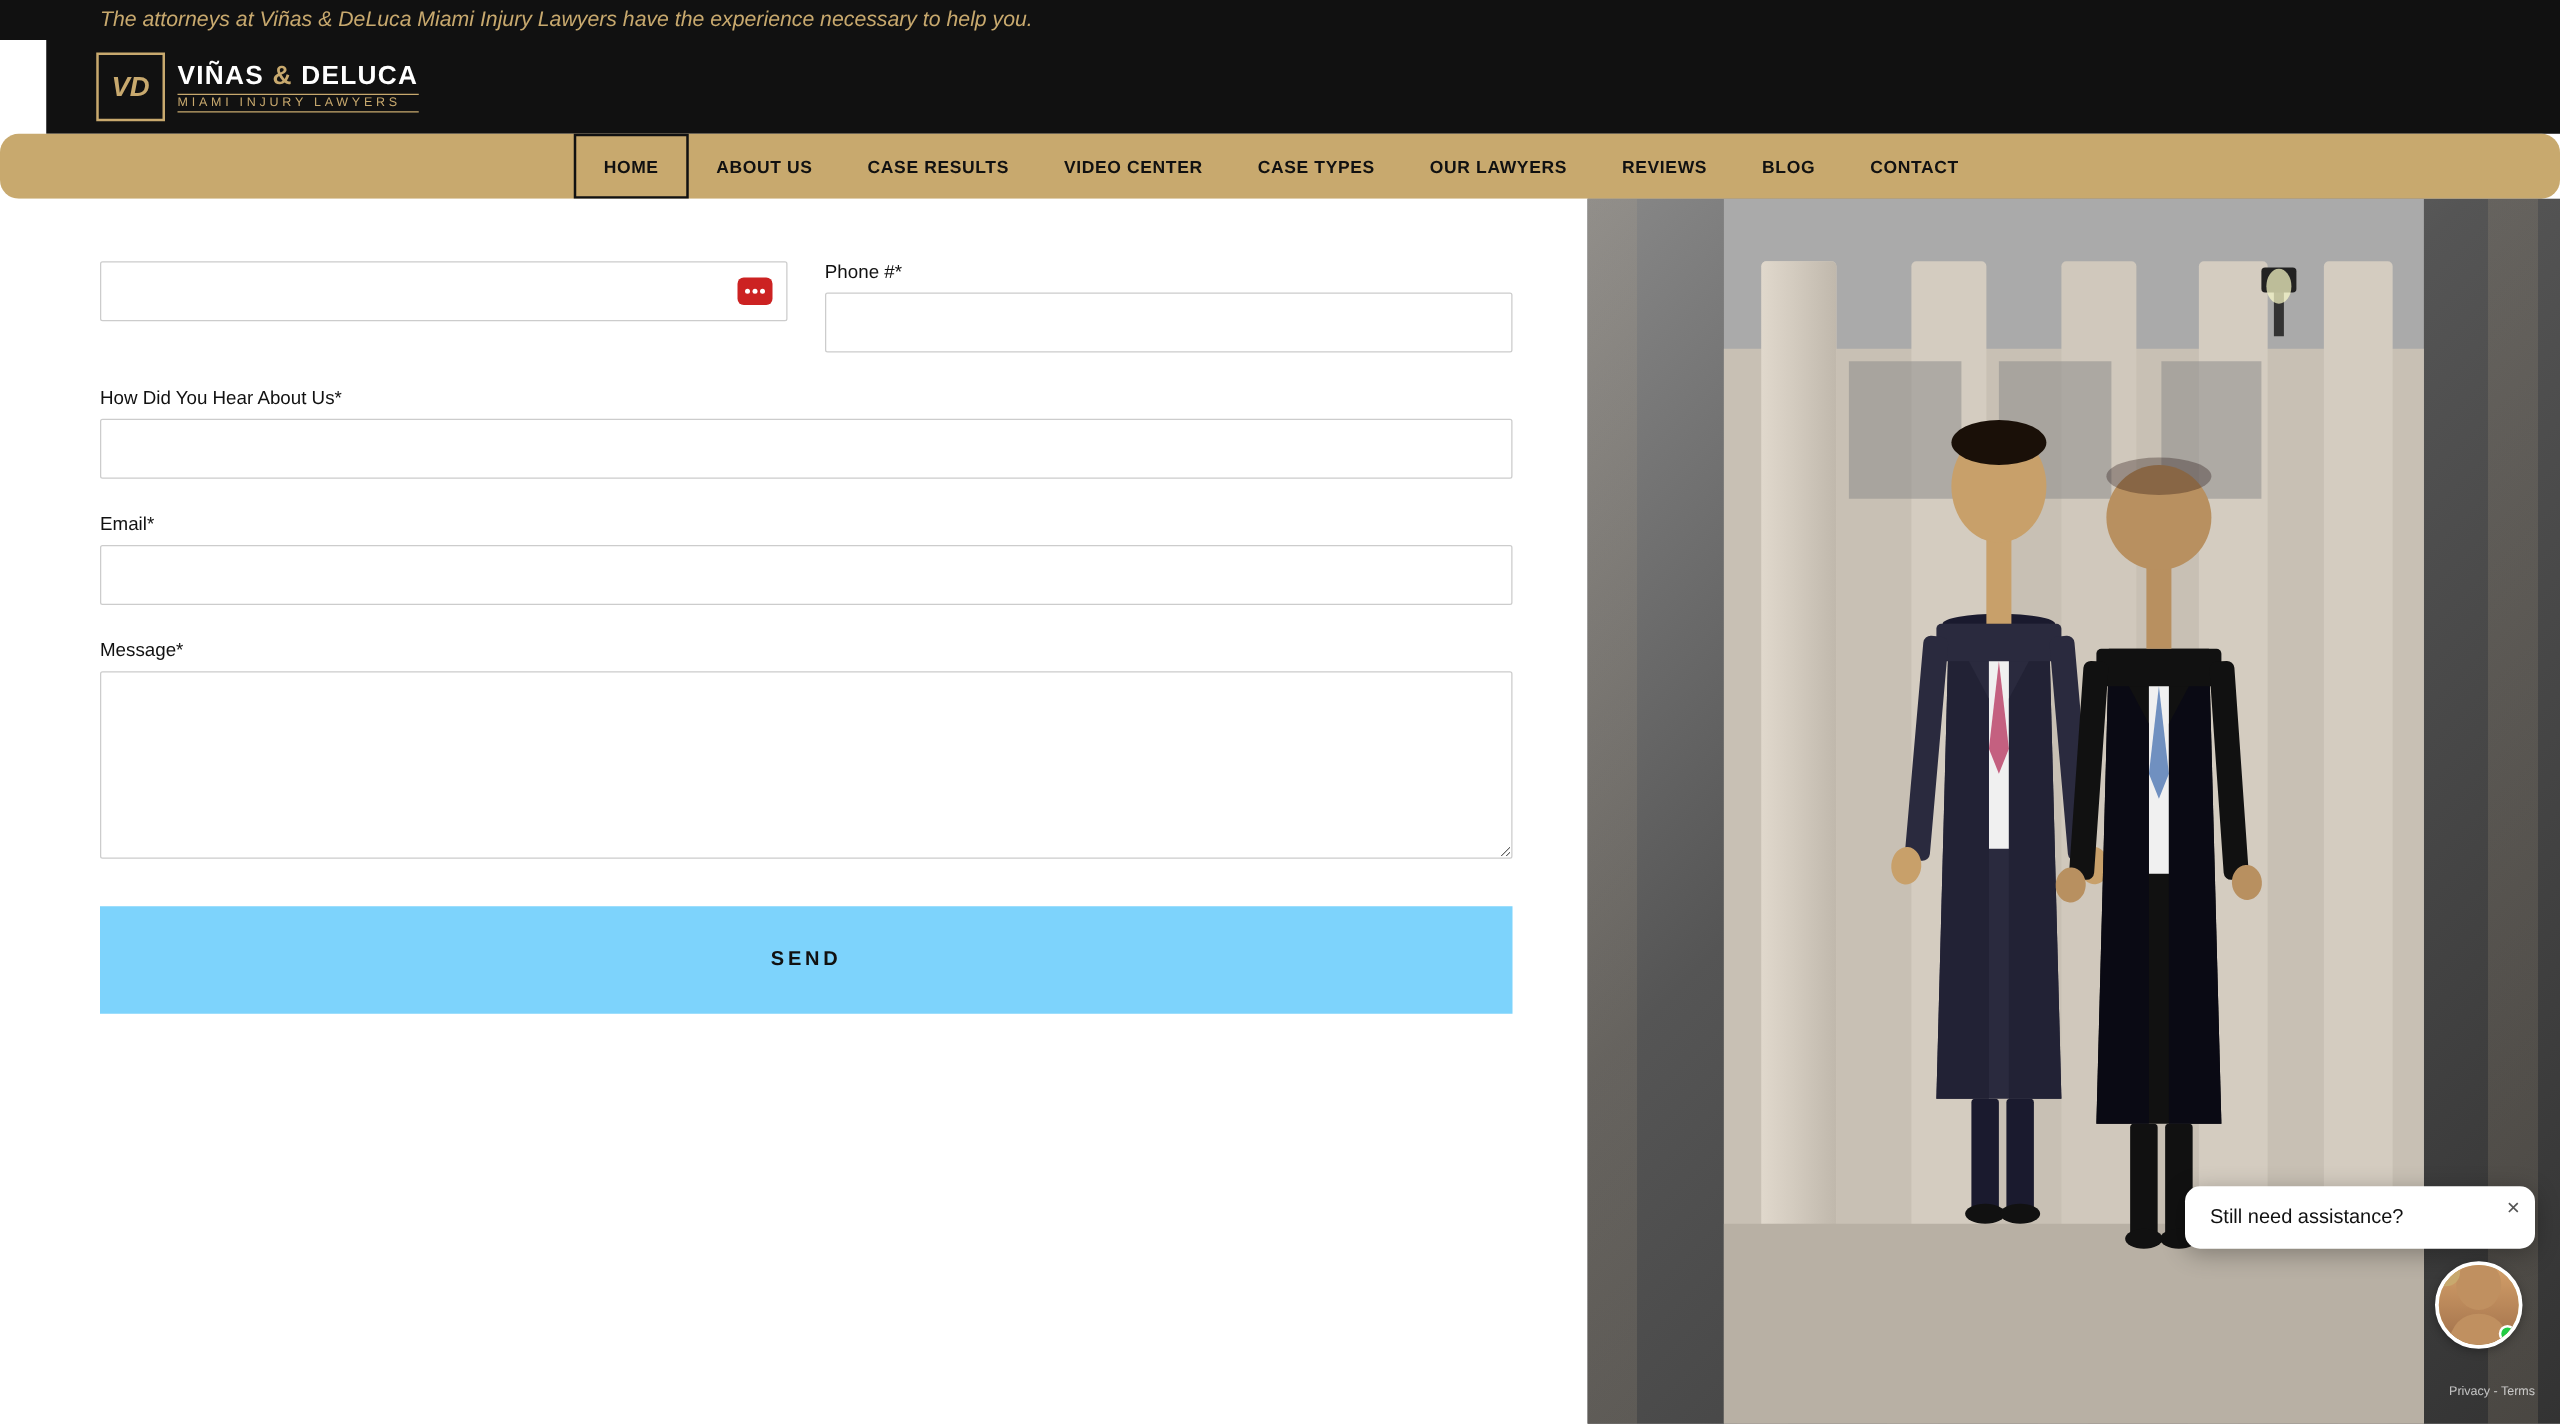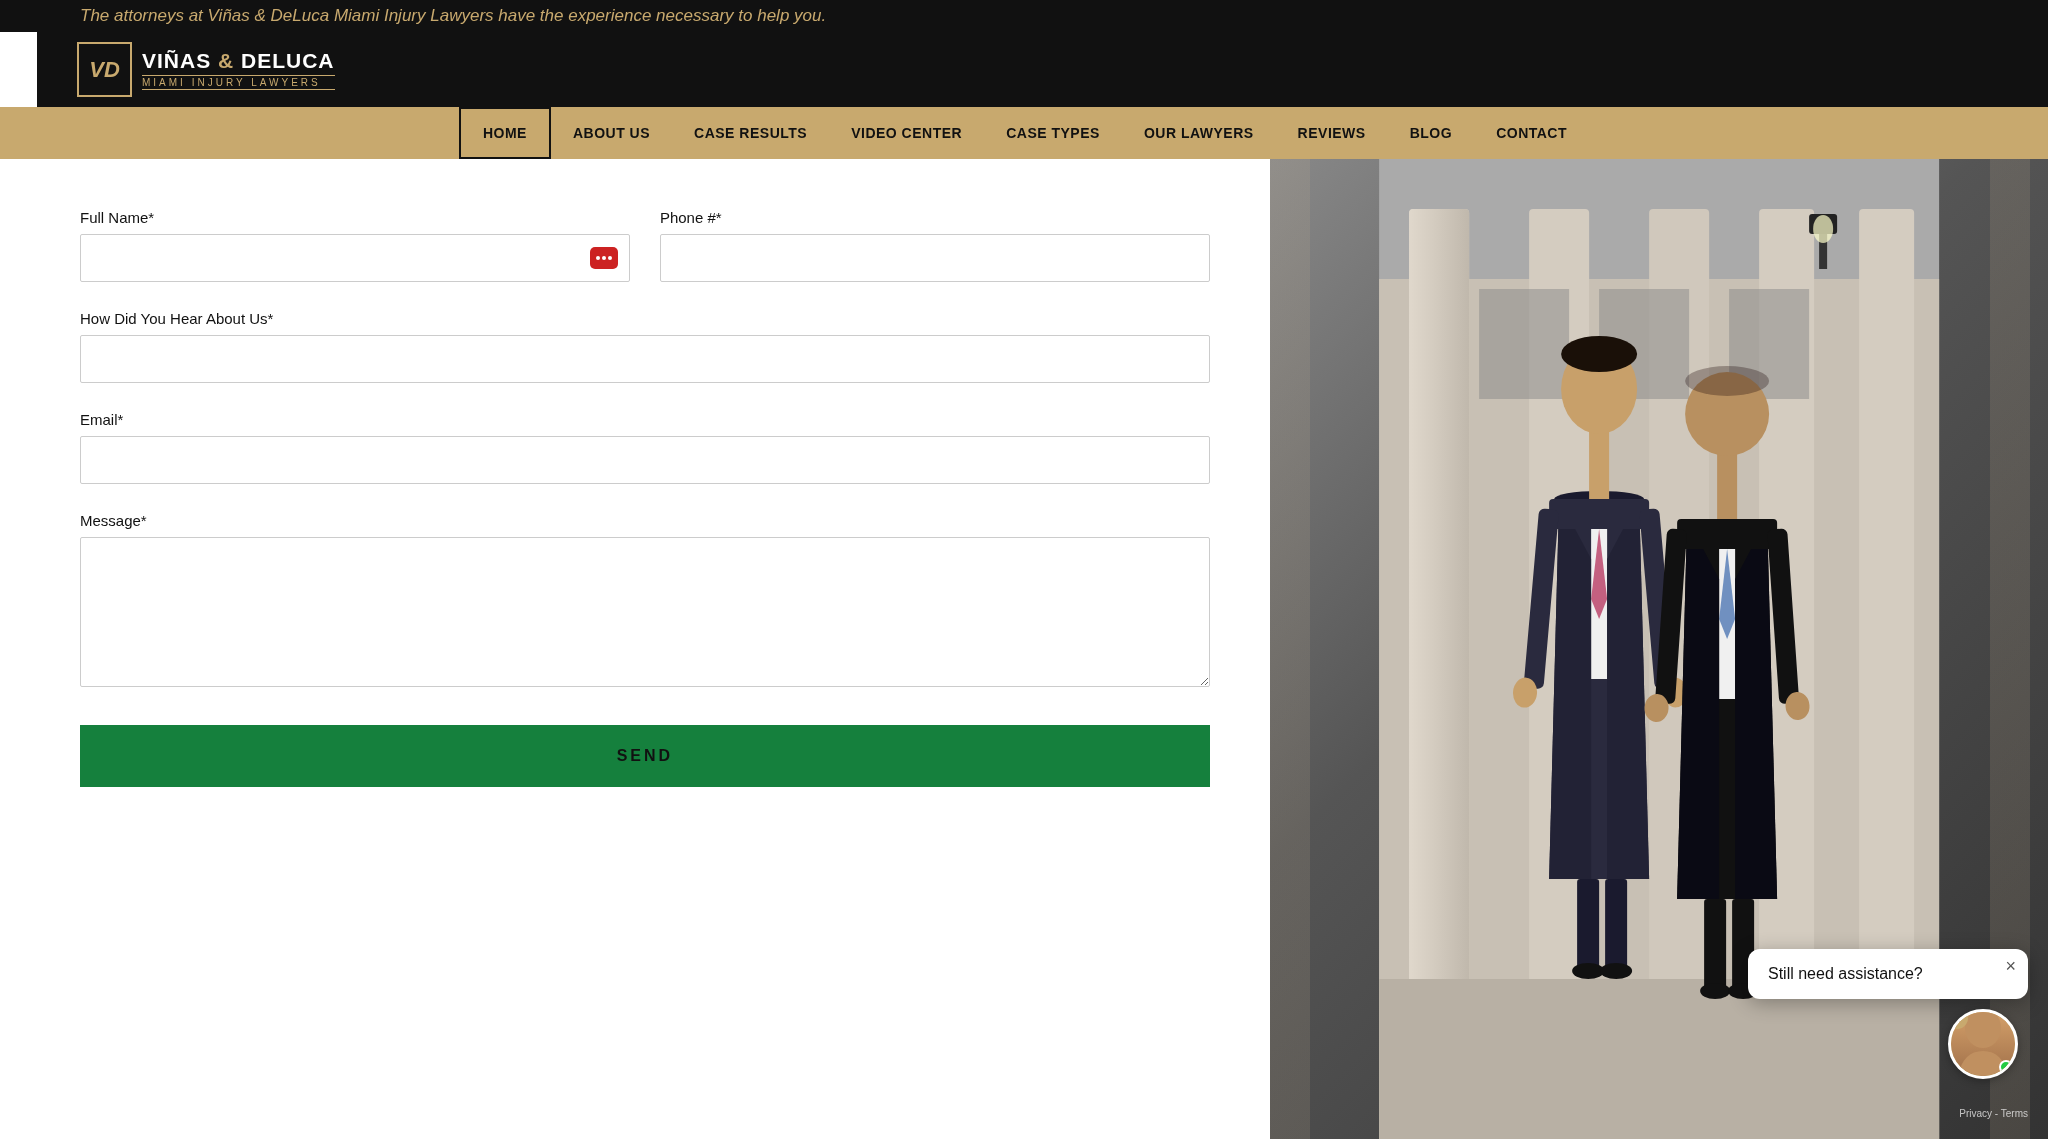--- a/index.html
+++ b/index.html
@@ -67,20 +67,21 @@
     }
 
     
     .nav {
       background: #c8a96e;
       display: flex;
       align-items: center;
       justify-content: center;
       gap: 0;
       height: 52px;
+      border-radius: 15px;
     }
     .nav-item {
       color: #111;
       font-size: 14px;
       font-weight: bold;
       text-transform: uppercase;
       padding: 0 22px;
       height: 52px;
       display: flex;
       align-items: center;
@@ -282,28 +283,28 @@
     }
     .msg-icon-dot {
       width: 4px;
       height: 4px;
       background: #fff;
       border-radius: 50%;
     }
 
     .send-btn {
       width: 100%;
-      background: #15803d;
+      background: #7dd3fc;
       color: #111;
       font-size: 16px;
       font-weight: bold;
       letter-spacing: 3px;
       text-transform: uppercase;
       border: none;
-      padding: 22px;
+      padding: 34px;
       cursor: pointer;
       margin-top: 10px;
     }
   </style>
 </head>
 <body>
 
 <div class="top-banner">
   <span>The attorneys at Viñas &amp; DeLuca Miami Injury Lawyers have the experience necessary to help you.</span>
 </div>
@@ -335,21 +336,20 @@
 </nav>
 
 <div class="main-layout">
 
   <div class="form-side">
     <form>
 
       
       <div class="form-row">
         <div class="form-group">
-          <label class="form-label">Full Name*</label>
           <div class="input-with-icon">
             <input type="text" class="form-input" placeholder="" style="">
             <div class="msg-icon">
               <div class="msg-icon-dot"></div>
               <div class="msg-icon-dot"></div>
               <div class="msg-icon-dot"></div>
             </div>
           </div>
         </div>
         <div class="form-group">

